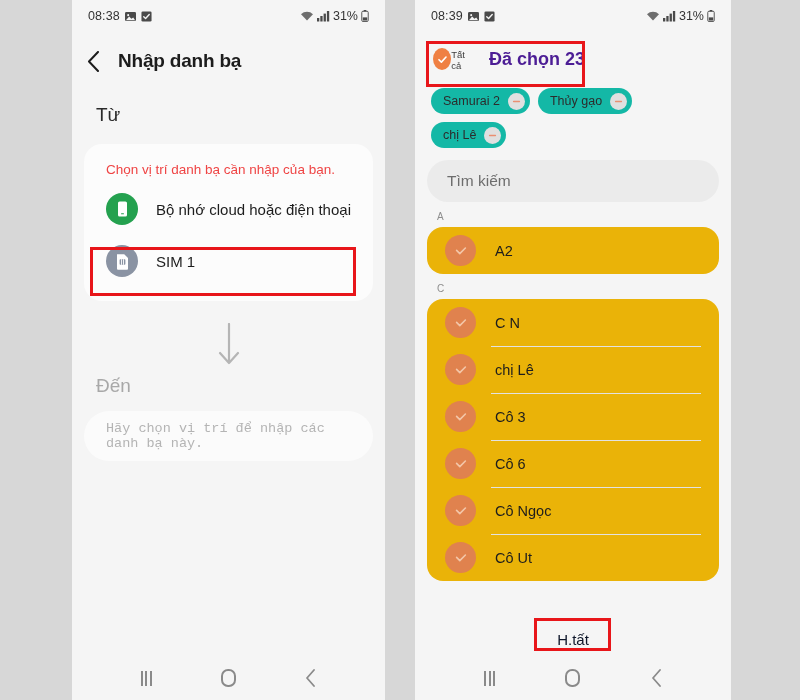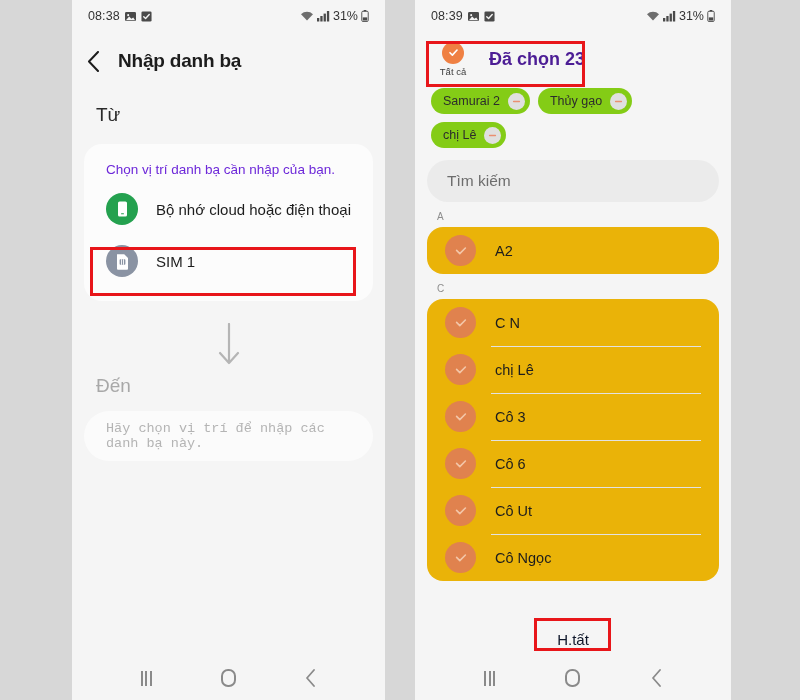--- a/index.html
+++ b/index.html
@@ -60,21 +60,21 @@
     margin-top: 6px;
   }
 
   .card {
     margin: 18px 12px 0 12px;
     background: #fcfcfc;
     border-radius: 18px;
     padding: 18px 0 14px 0;
   }
   .card-caption {
-    font-size: 13.5px; color: #6d28d9;
+    font-size: 13.5px; color: #ef4444;
     padding: 0 22px 6px 22px;
   }
   .opt-row {
     display: flex; align-items: center;
     padding: 10px 22px;
     min-height: 46px;
   }
   .opt-icon {
     width: 32px; height: 32px; flex: 0 0 32px;
     border-radius: 50%;
@@ -101,40 +101,40 @@
   .dest-placeholder { font-size: 13.5px; color: #b4b4b4; }
 
   
   .sel-header {
     display: flex; align-items: center;
     padding: 6px 18px 4px 18px;
     height: 52px; flex: 0 0 52px;
   }
   .selall {
     width: 40px; flex: 0 0 40px;
-    display: flex; flex-direction: column; align-items: center;
+    display: flex; flex-direction: row; align-items: center;
   }
   .check-circle {
     width: 22px; height: 22px; border-radius: 50%;
     background: #ef8043;
     display: flex; align-items: center; justify-content: center;
   }
   .selall-label { font-size: 9.5px; color: #3d3d3d; margin-top: 2px; }
   .sel-title {
     font-size: 18px; font-weight: bold; color: #4c1d95;
     margin-left: 16px;
   }
 
   .chips {
     display: flex; flex-wrap: wrap; gap: 8px;
     padding: 4px 16px 6px 16px;
   }
   .chip {
     display: inline-flex; align-items: center;
-    background: #84cc16; border-radius: 16px;
+    background: #14b8a6; border-radius: 16px;
     height: 26px; padding: 0 5px 0 12px;
     font-size: 12.5px; color: #2c2c2c;
   }
   .chip-minus {
     width: 17px; height: 17px; border-radius: 50%;
     background: #e0e0e0; margin-left: 8px;
     display: inline-flex; align-items: center; justify-content: center;
   }
 
   .searchbar {
@@ -448,29 +448,29 @@
               </svg>
           </span>
           <span class="contact-name">Cô 6</span>
         </div>
         <div class="contact">
           <span class="avatar">
             <svg width="16" height="16" viewBox="0 0 16 16">
                 <path d="M3.6 7.4 L6.8 10.6 L12.4 5" stroke="#f3c6a8" stroke-width="1.6" fill="none" stroke-linecap="round" stroke-linejoin="round"></path>
               </svg>
           </span>
+          <span class="contact-name">Cô Ngọc</span>
+        </div>
+        <div class="contact">
+          <span class="avatar">
+            <svg width="16" height="16" viewBox="0 0 16 16">
+                <path d="M3.6 7.4 L6.8 10.6 L12.4 5" stroke="#f3c6a8" stroke-width="1.6" fill="none" stroke-linecap="round" stroke-linejoin="round"></path>
+              </svg>
+          </span>
           <span class="contact-name">Cô Ut</span>
-        </div>
-        <div class="contact">
-          <span class="avatar">
-            <svg width="16" height="16" viewBox="0 0 16 16">
-                <path d="M3.6 7.4 L6.8 10.6 L12.4 5" stroke="#f3c6a8" stroke-width="1.6" fill="none" stroke-linecap="round" stroke-linejoin="round"></path>
-              </svg>
-          </span>
-          <span class="contact-name">Cô Ngọc</span>
         </div>
       </div>
     </div>
 
     <div class="done-wrap">
       <span class="done-btn">H.tất</span>
     </div>
 
     <div class="navbar">
       <span class="nav-recents">

